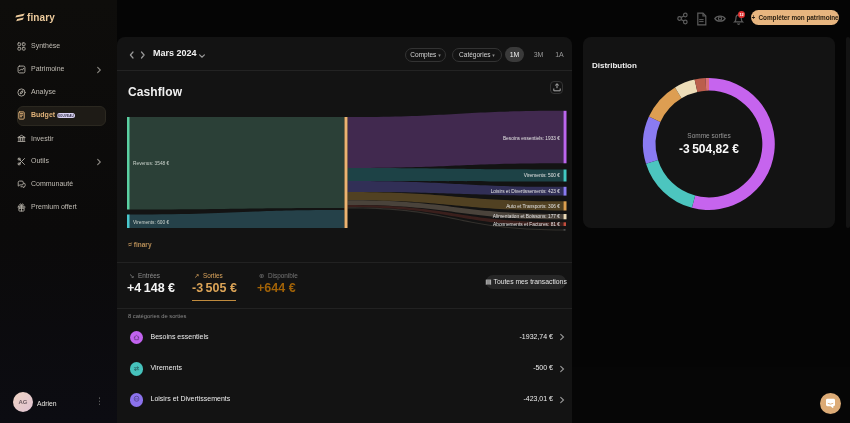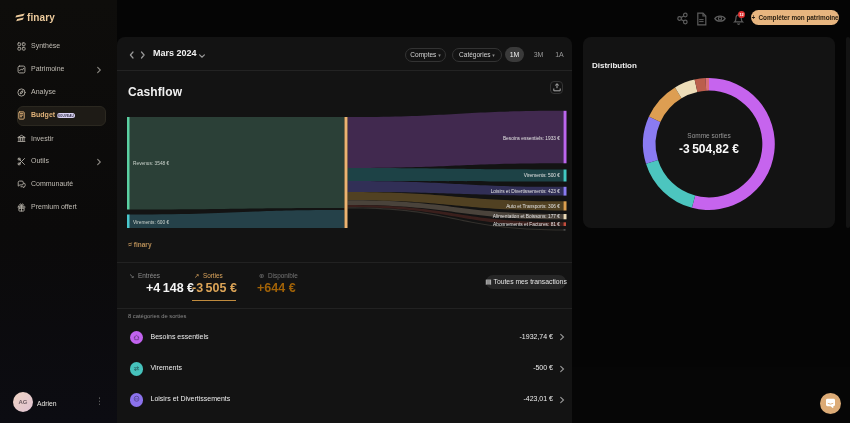--- a/index.html
+++ b/index.html
@@ -175,21 +175,21 @@
     <g fill="#c89a5e" opacity="0.9">
       <path d="M1.3 3.4 L5.4 2.4 L4.7 3.6 L0.8 4.5 Z"></path>
       <path d="M1.8 5.2 L5.1 4.4 L4.4 5.6 L1.3 6.2 Z"></path>
       <text x="6.8" y="6.8" font-size="6.5" font-weight="bold">finary</text>
     </g>
   </svg>
 
   <div class="abs" style="left:117px;top:261.5px;width:455px;height:1px;background:#222;"></div>
 
   <div class="abs" style="left:129px;top:271.8px;font-size:6.4px;color:#8d8d8d;">↘&nbsp; Entrées</div>
-  <div class="abs" style="left:127px;top:281px;font-size:12.5px;font-weight:bold;color:#f4f4f4;letter-spacing:-0.5px;margin-left:19px;">+4 148&nbsp;€</div>
+  <div class="abs" style="left:127px;top:281px;font-size:12.5px;font-weight:bold;color:#f4f4f4;letter-spacing:-0.5px;">+4 148&nbsp;€</div>
   <div class="abs" style="left:194px;top:271.8px;font-size:6.4px;color:#d9a35c;">↗&nbsp; Sorties</div>
   <div class="abs" style="left:192px;top:281px;font-size:12.5px;font-weight:bold;color:#dca457;">-3 505&nbsp;€</div>
   <div class="abs" style="left:192px;top:299.5px;width:44px;height:1.5px;background:#c08b3e;"></div>
   <div class="abs" style="left:259px;top:271.8px;font-size:6.4px;color:#767676;">⊕&nbsp; Disponible</div>
   <div class="abs" style="left:257px;top:281px;font-size:12.5px;font-weight:bold;color:#a16207;">+644&nbsp;€</div>
   <div class="abs" style="left:486px;top:275px;width:80px;height:13.5px;border-radius:7px;background:#262626;color:#e2e2e2;font-size:6.8px;white-space:nowrap;display:flex;align-items:center;justify-content:center;">▤&nbsp;Toutes mes transactions</div>
 
   <div class="abs" style="left:117px;top:307.5px;width:455px;height:1px;background:#222;"></div>
 
   <div class="abs" style="left:128px;top:312.8px;font-size:5.8px;color:#8a8a8a;">8 catégories de sorties</div>

